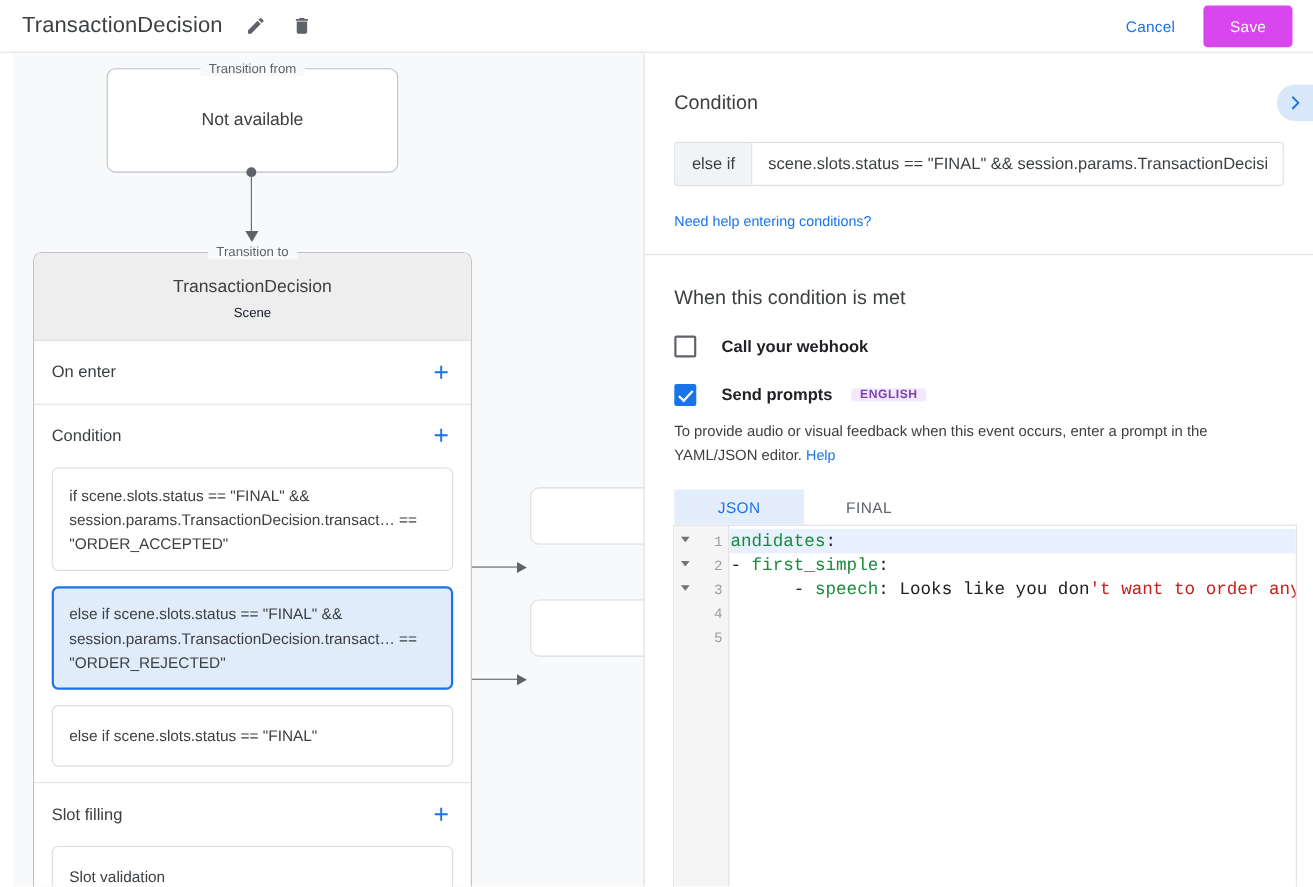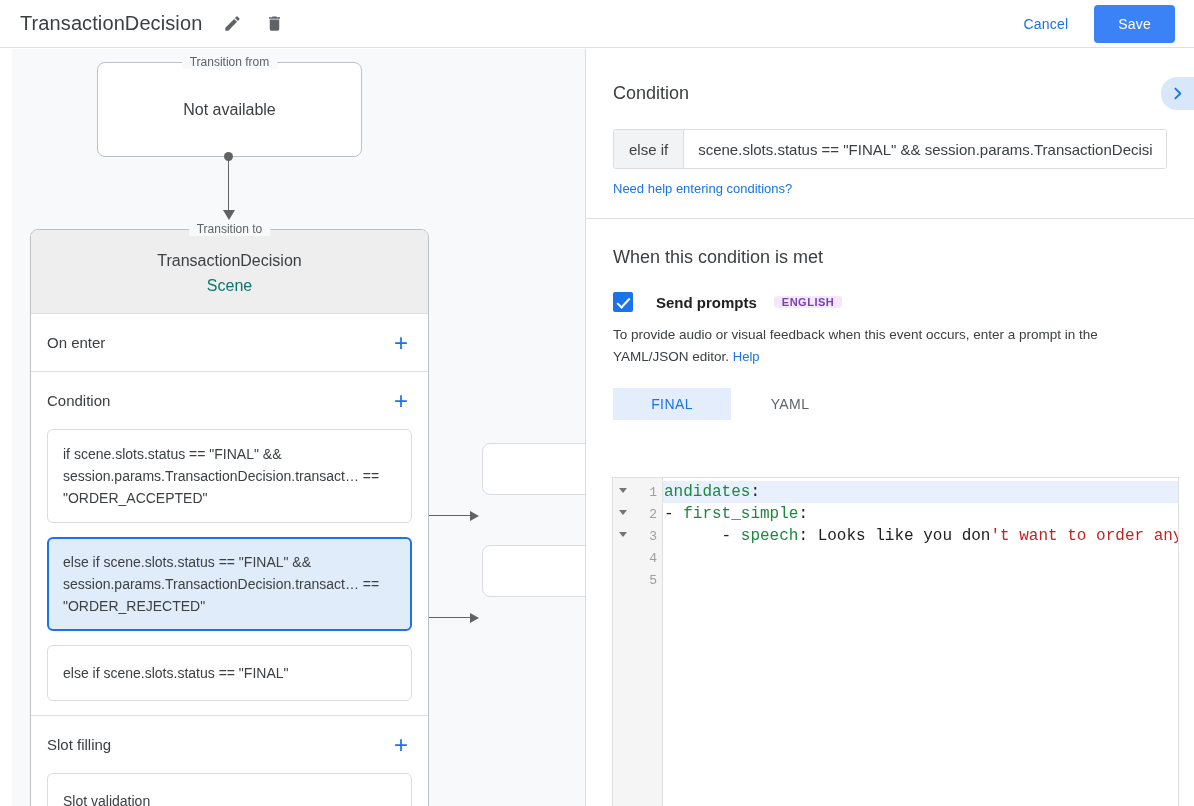--- a/index.html
+++ b/index.html
@@ -35,21 +35,21 @@
   #edit-btn { margin-left: 16px; }
   #delete-btn { margin-left: 14px; }
   .topbar-spacer { flex: 1; }
   .cancel-btn {
     color: #1a73e8; font-size: 14px; font-weight: 500;
     background: none; border: none; cursor: pointer;
     padding: 10px 12px; letter-spacing: 0.2px;
     font-family: "Liberation Sans", sans-serif;
   }
   .save-btn {
-    background: #3b82f6; color: #ffffff;
+    background: #d946ef; color: #ffffff;
     border: none; border-radius: 4px;
     font-size: 14px; font-weight: 500;
     padding: 0 24px; height: 38px;
     margin-left: 14px; margin-right: 19px;
     cursor: pointer; letter-spacing: 0.2px;
     font-family: "Liberation Sans", sans-serif;
   }
 
   
   .canvas {
@@ -115,21 +115,21 @@
     border-radius: 8px;
     background: #ffffff;
   }
   #scene-card .scene-head {
     background: #eeeeee;
     border-radius: 7px 7px 0 0;
     padding: 22px 0 18px 0;
     text-align: center;
   }
   .scene-name { font-size: 16px; color: #3c4043; }
-  .scene-sub { font-size: 16px; color: #0f766e; margin-top: 7px; }
+  .scene-sub { font-size: 12px; color: #0f172a; margin-top: 7px; }
 
   .section {
     border-top: 1px solid #e0e0e0;
     padding: 0 16px 0 16px;
   }
   .section-header {
     display: flex; align-items: center; justify-content: space-between;
     height: 57px;
   }
   .section-title { font-size: 15px; color: #3c4043; }
@@ -220,21 +220,21 @@
     border: none; outline: none;
     padding: 0 14px;
     font-size: 15px; color: #3c4043;
     font-family: "Liberation Sans", sans-serif;
     background: #ffffff;
     white-space: nowrap; overflow: hidden;
   }
   .link {
     color: #1a73e8; font-size: 13px;
     text-decoration: none; cursor: pointer;
-    display: inline-block; margin-top: 12px;
+    display: inline-block; margin-top: 24px;
   }
   .rp-divider {
     border-top: 1px solid #e0e0e0;
     margin-top: 21px;
   }
 
   .rp-heading2 {
     font-size: 18px; color: #3c4043;
     padding-top: 28px;
   }
@@ -451,35 +451,39 @@
     </div>
 
     <a class="link">Need help entering conditions?</a>
   </div>
 
   <div class="rp-divider"></div>
 
   <div class="rp-section">
     <div class="rp-heading2">When this condition is met</div>
 
+    <div class="check-row">
+      <div class="cbox"></div>
+      <div class="check-label">Call your webhook</div>
+    </div>
 
     <div class="check-row">
       <div class="cbox checked"></div>
       <div class="check-label">Send prompts</div>
       <div class="lang-badge">ENGLISH</div>
     </div>
 
     <div class="help-text">
       <span>To provide audio or visual feedback when this event occurs, enter a prompt in the YAML/JSON editor.</span>
       <a class="link" style="margin-top:3px;">Help</a>
     </div>
 
     <div class="tabs">
-      <div class="tab active">FINAL</div>
-      <div class="tab">YAML</div>
+      <div class="tab active">JSON</div>
+      <div class="tab">FINAL</div>
     </div>
   </div>
 </div>
 
 <div class="editor-wrap">
   <div class="gutter" id="gutter">
       <div class="gline">
         <div class="fold"></div>
         <span>1</span>
       </div>

